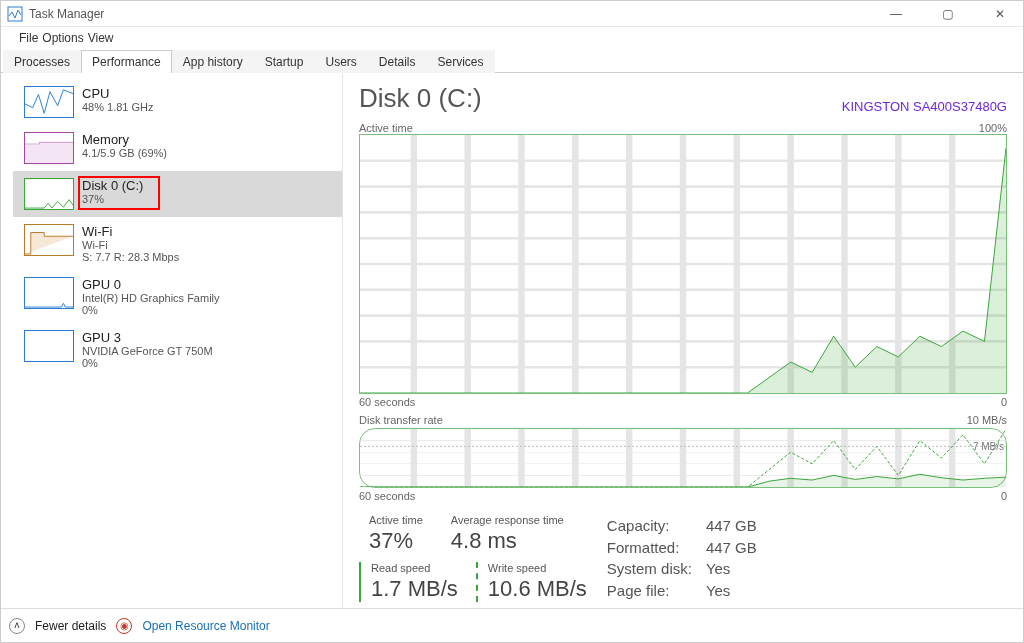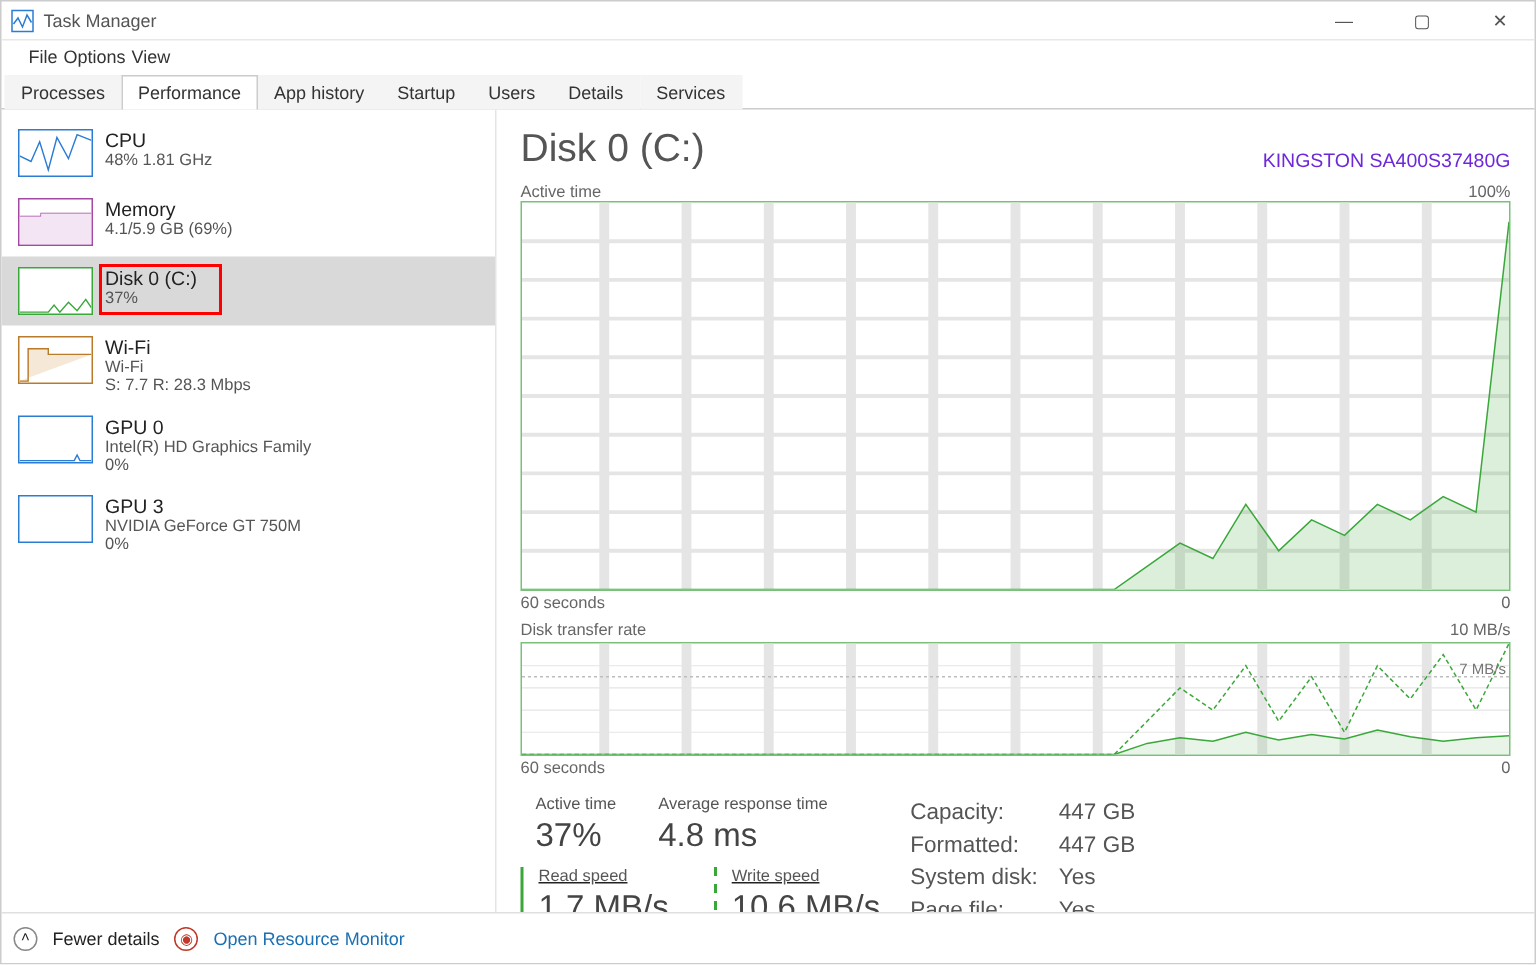--- a/index.html
+++ b/index.html
@@ -8,42 +8,42 @@
   .titlebar { height:26px; display:flex; align-items:center; padding:0 6px; border-bottom:1px solid #e8e8e8; }
   .titlebar .app-icon { width:16px; height:16px; margin-right:6px; }
   .titlebar .title { flex:1; color:#555; }
   .winbtns { display:flex; gap:18px; color:#555; }
   .winbtn { width:34px; text-align:center; cursor:default; }
   .menubar { height:22px; display:flex; align-items:center; padding:0 18px; gap:4px; color:#333; }
   .menubar span { cursor:default; }
   .tabs { height:24px; display:flex; align-items:flex-end; border-bottom:1px solid #ccc; padding-left:2px; }
   .tab { padding:4px 10px; border:1px solid transparent; border-bottom:none; color:#333; cursor:default; position:relative; top:1px; background:#f4f4f4; }
   .tab.active { background:#fff; border-color:#ccc; }
-  .body { flex:1; display:flex; overflow:hidden; }
+  .body { flex:1; display:flex; overflow:hidden;margin-left:12px; }
   .sidebar { width:330px; border-right:1px solid #e5e5e5; padding-top:6px; }
   .sb-item { display:flex; align-items:flex-start; gap:8px; padding:6px 10px; cursor:default; border:1px solid transparent; }
   .sb-item.selected { background:#d9d9d9; }
   .sb-thumb { width:50px; height:32px; border:1px solid #bbb; position:relative; overflow:hidden; background:#fff; }
   .sb-thumb.cpu { border-color:#2b7cd3; }
   .sb-thumb.mem { border-color:#a349a4; }
   .sb-thumb.disk { border-color:#3aa73a; }
   .sb-thumb.wifi { border-color:#b97a2b; }
   .sb-thumb.gpu { border-color:#2b7cd3; }
   .sb-text .name { font-size:13px; }
   .sb-text .sub { font-size:11px; color:#555; }
   .red-box { position:absolute; border:2px solid #f00; pointer-events:none; }
   .sb-item.selected .sb-thumb.disk { border-color:#3aa73a; }
   .main { flex:1; padding:10px 16px 6px 16px; display:flex; flex-direction:column; }
   .hdr { display:flex; justify-content:space-between; align-items:flex-end; }
   .hdr h1 { margin:0; font-weight:400; font-size:26px; color:#555; }
   .hdr .right { color:#6d28d9; font-size:13px; }
   .graph-label-row { display:flex; justify-content:space-between; font-size:11px; color:#666; margin-top:8px; }
   .graph { border:1px solid #7abf7a; position:relative; background:#fff; }
   .graph.big { height:260px; }
-  .graph.small { height:76px; margin-top:2px; }
+  .graph.small { height:60px; margin-top:2px;border-radius:16px; }
   .grid line { stroke:#e5e5e5; stroke-width:1; }
   .axis-row { display:flex; justify-content:space-between; font-size:11px; color:#666; margin-top:2px; }
   .stats { margin-top:12px; display:flex; gap:18px; }
   .stat-col { padding-left:10px; }
   .stat-col.green { border-left:2px solid #3aa73a; }
   .stat-col.dashed { border-left:2px dashed #3aa73a; }
   .stat-label { font-size:11px; color:#555; }
   .stat-value { font-size:22px; color:#444; margin-top:2px; }
   .infogrid { font-size:15px; color:#555; }
   .infogrid td { padding:1px 12px 1px 0; }
@@ -248,21 +248,21 @@
           <div style="display:flex; gap:18px;">
             <div class="stat-col">
               <div class="stat-label">Active time</div>
               <div class="stat-value">37%</div>
             </div>
             <div class="stat-col">
               <div class="stat-label">Average response time</div>
               <div class="stat-value">4.8 ms</div>
             </div>
           </div>
-          <div style="display:flex; gap:30px; margin-top:8px;text-decoration:underline;">
+          <div style="display:flex; gap:18px; margin-top:8px;">
             <div class="stat-col green">
               <div class="stat-label">Read speed</div>
               <div class="stat-value">1.7 MB/s</div>
             </div>
             <div class="stat-col dashed">
               <div class="stat-label">Write speed</div>
               <div class="stat-value">10.6 MB/s</div>
             </div>
           </div>
         </div>

